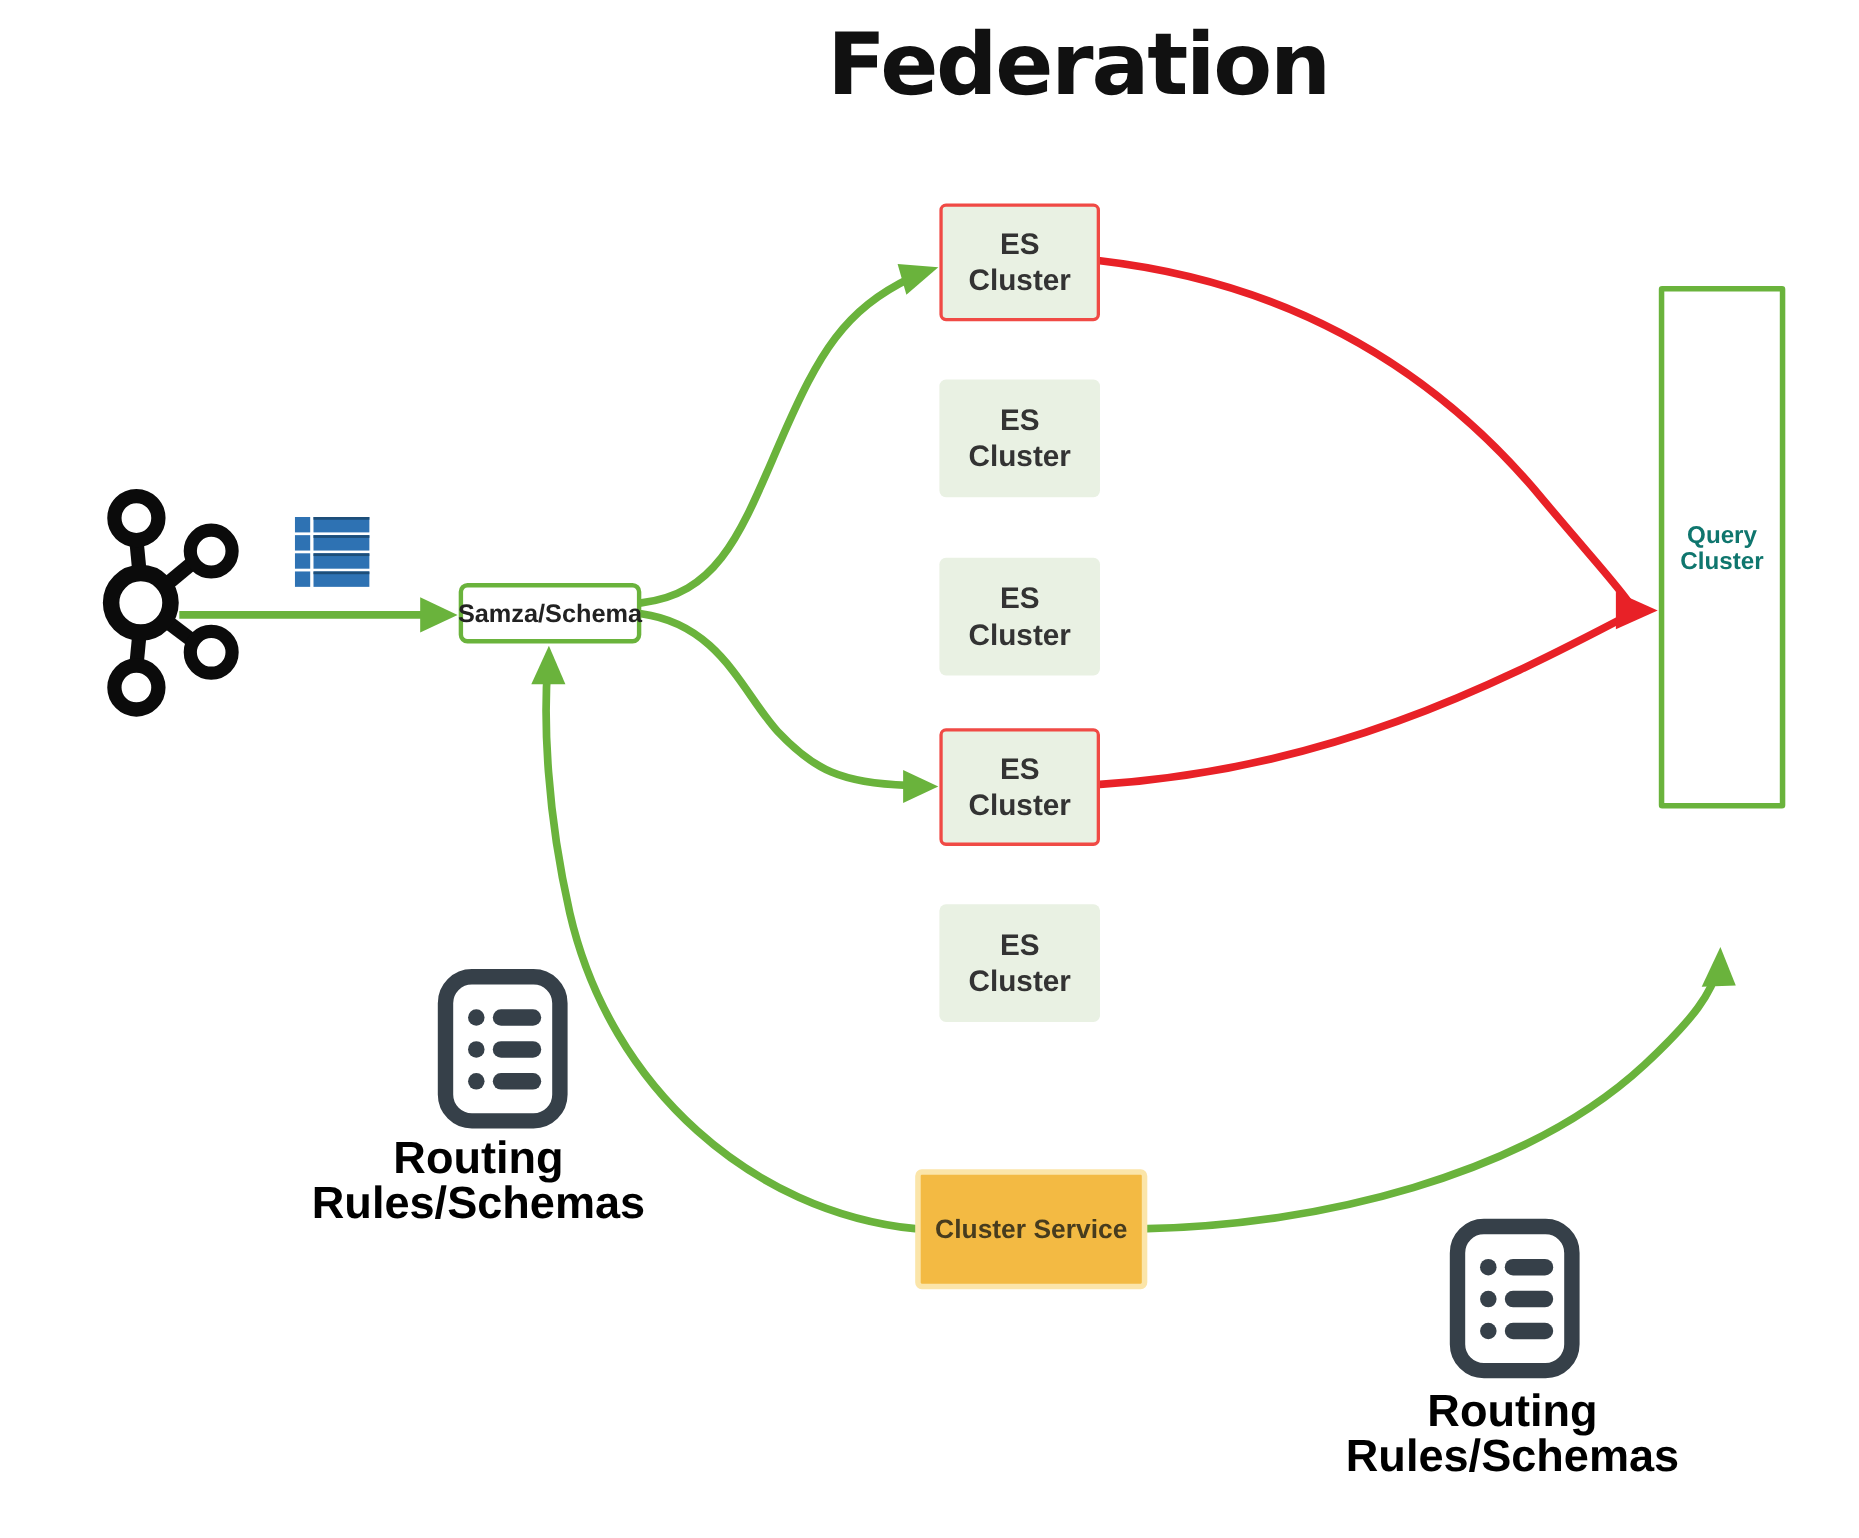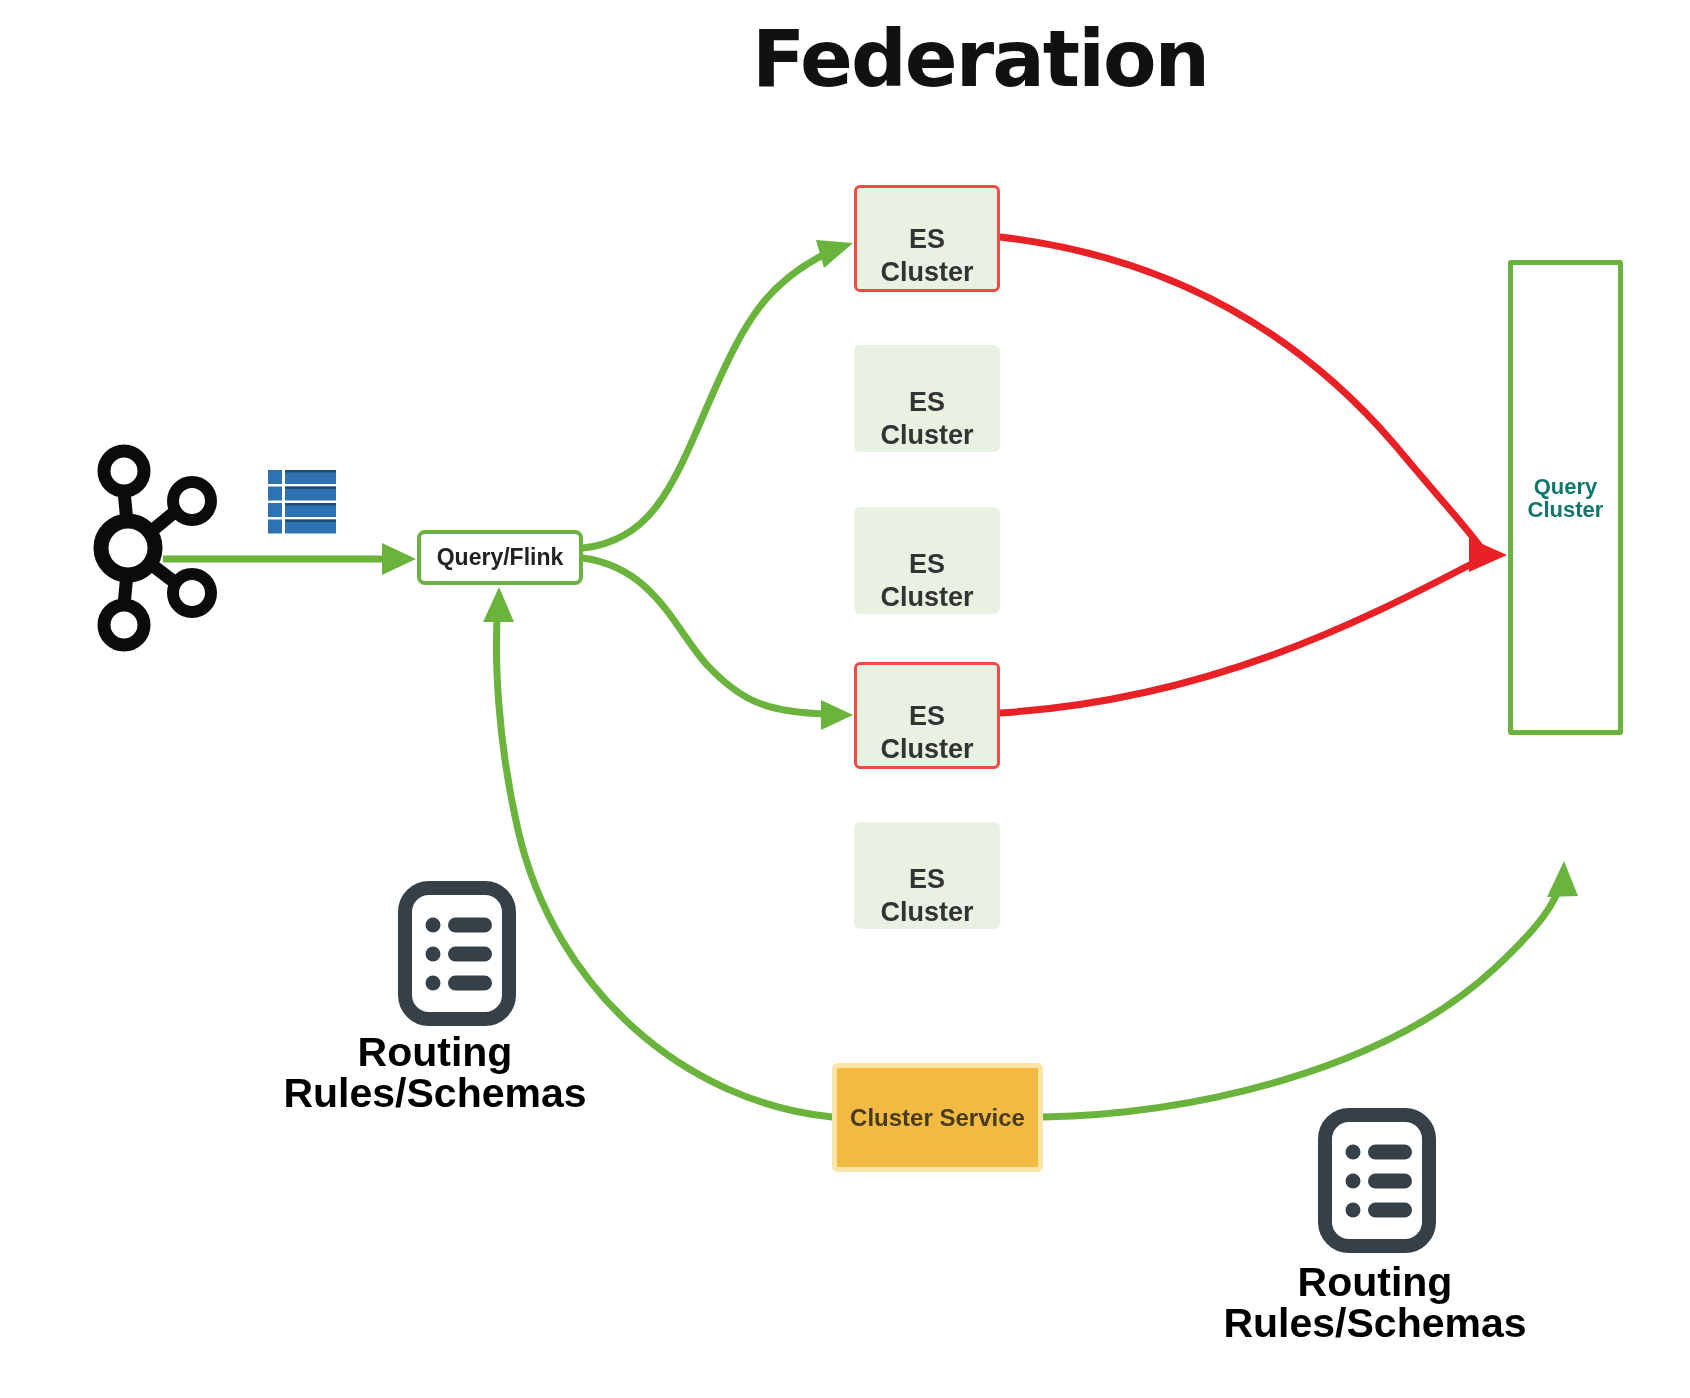--- a/index.html
+++ b/index.html
@@ -20,21 +20,20 @@
   }
   #node-samza{
     left:382px;top:530px;width:166px;height:55px;background:#fff;
     border:4px solid var(--green);border-radius:8px;
     font-size:23px;font-weight:700;color:#222;
   }
   .es-box{
     left:819px;width:146px;height:107px;background:var(--es_fill);
     border-radius:6px;font-size:27px;font-weight:700;color:var(--text_dark);
     line-height:33px;
-    align-items:flex-end;
   }
   .es-box.hl{border:3px solid var(--red_border);}
   #node-es-1{top:185px;} #node-es-2{top:345px;} #node-es-3{top:507px;}
   #node-es-4{top:662px;} #node-es-5{top:822px;}
   #node-query{
     left:1473px;top:260px;width:115px;height:475px;background:#fff;
     border:5px solid var(--green);border-radius:3px;
     font-size:22px;font-weight:700;color:#0f766e;line-height:23px;
   }
   #node-schema{
@@ -109,21 +108,21 @@
     </g>
     <g style="fill:var(--icon_blue_dark)">
       <rect x="17" y="0" width="51" height="2.5"></rect>
         <rect x="17" y="16.5" width="51" height="2.5"></rect>
       <rect x="17" y="33" width="51" height="2.5"></rect>
         <rect x="17" y="49.5" width="51" height="2.5"></rect>
     </g>
   </svg>
 
   <div id="node-samza" class="abs node">
-    <span>Query/Flink</span>
+    <span>Samza/Schema</span>
   </div>
 
   <div id="node-es-1" class="abs node es-box hl">
     <span>ES
 Cluster</span>
   </div>
   <div id="node-es-2" class="abs node es-box">
     <span>ES
 Cluster</span>
   </div>

